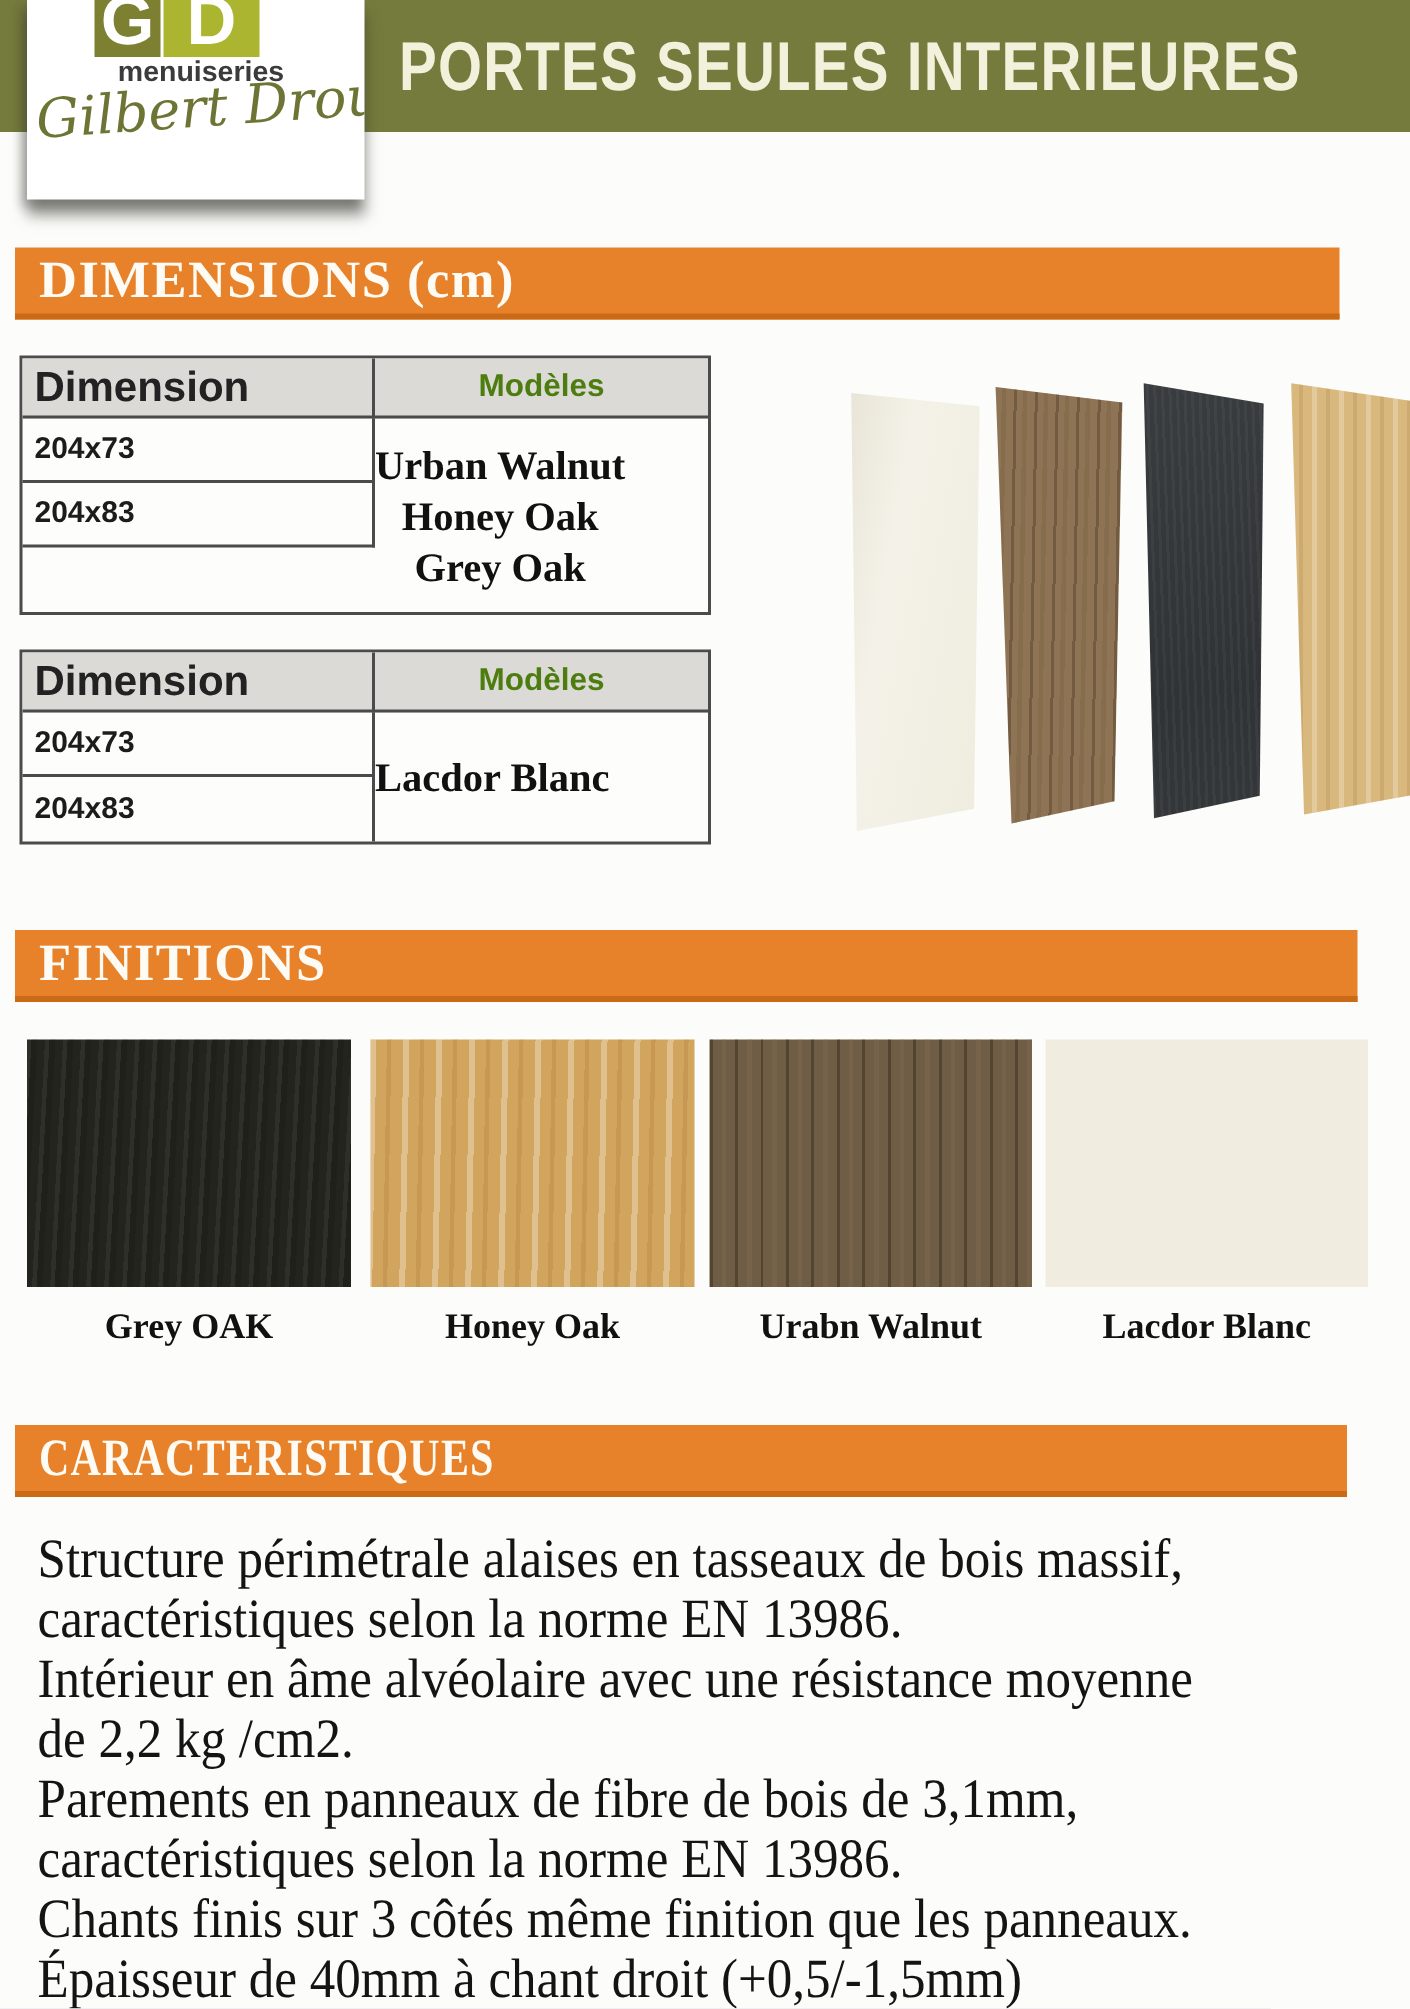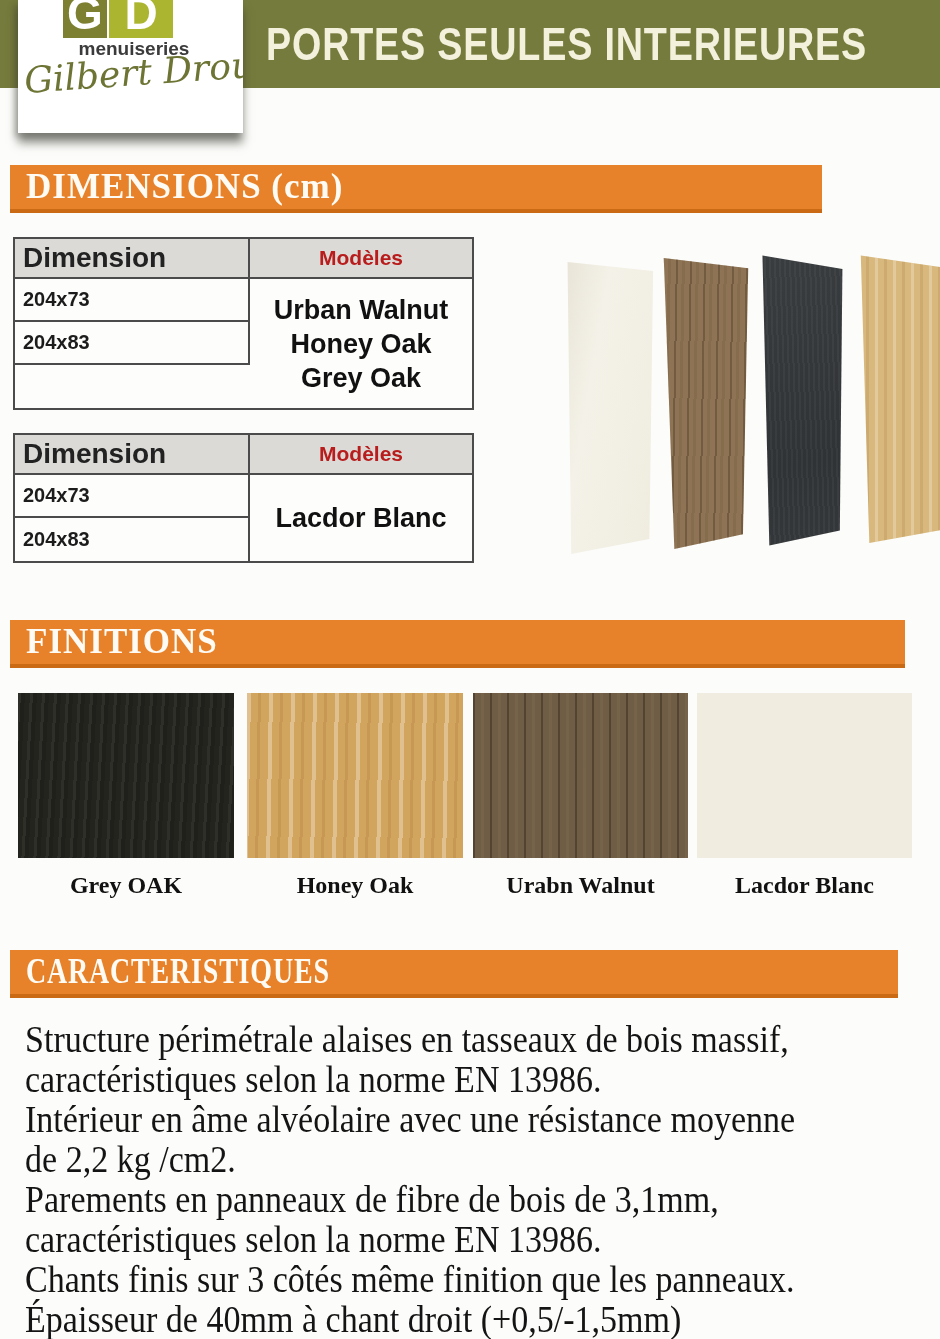--- a/index.html
+++ b/index.html
@@ -19,39 +19,39 @@
   .logo-sub{position:absolute;left:45px;top:38px;width:142px;text-align:center;
       font-family:"Liberation Sans",sans-serif;font-size:19px;font-weight:bold;color:#3b3b3b;}
   .logo-sign{position:absolute;left:6px;top:52px;width:228px;text-align:center;
       font-family:"DejaVu Serif",serif;font-style:italic;font-size:36px;color:#6d7434;
       transform:rotate(-4deg);white-space:nowrap;}
   
   .bar{position:absolute;left:10px;height:48px;background:#e8822a;border-bottom:4px solid #cb6a14;
       display:flex;align-items:center;padding-left:16px;box-sizing:border-box;}
   .bar-heading{font-family:"Liberation Serif",serif;font-weight:bold;font-size:35px;color:#fdfbf4;
       letter-spacing:1px;white-space:nowrap;}
-  .bar-dimensions{top:165px;width:812px;}
+  .bar-dimensions{top:165px;width:883px;}
   .bar-finitions{top:620px;width:895px;}
   .bar-caracteristiques{top:950px;width:888px;}
   .bar-caracteristiques .bar-heading{transform:scaleX(.8);transform-origin:left center;}
   
   .tbl{position:absolute;left:13px;width:461px;display:grid;grid-template-columns:235px 1fr;
       border:2px solid #4b4b4b;background:#fdfdfb;box-sizing:border-box;}
   .tbl-1{top:237px;grid-template-rows:40px 43px 43px 43px;}
   .tbl-2{top:433px;grid-template-rows:40px 43px 43px;}
   .cell{box-sizing:border-box;display:flex;align-items:center;border-color:#4b4b4b;}
   .cell-hdr{background:#dbdad6;border-bottom:2px solid #4b4b4b;}
   .cell-left{border-right:2px solid #4b4b4b;padding-left:8px;}
   .cell-dim{font-family:"Liberation Sans",sans-serif;font-weight:bold;font-size:20px;color:#1c1c1c;}
   .cell-dim-hdr{font-family:"Liberation Sans",sans-serif;font-weight:bold;font-size:28px;color:#222;}
   .cell-mdl-hdr{justify-content:center;font-family:"Liberation Sans",sans-serif;font-weight:bold;
-      font-size:21px;color:#b91c1c;}
+      font-size:21px;color:#4d7c0f;}
   .rule-under{border-bottom:2px solid #4b4b4b;}
-  .cell-models{grid-column:2;justify-content:center;text-align:center;
-      font-family:Liberation Sans, sans-serif;font-weight:bold;font-size:27px;color:#111;line-height:34px;}
+  .cell-models{grid-column:2;justify-content:flex-start;text-align:center;
+      font-family:Liberation Serif, serif;font-weight:bold;font-size:27px;color:#111;line-height:34px;}
   .span3{grid-row:2/5;}
   .span2{grid-row:2/4;}
   
   .panel{position:absolute;}
   .panel::after{content:"";position:absolute;inset:0;}
   .p-lacdor{left:562px;top:256px;width:92px;height:298px;
       clip-path:polygon(6% 2%,99% 5%,95% 95%,10% 100%);
       background:linear-gradient(100deg,#e7e3d5,#f4f1e8 35%,#efecdf);}
   .p-walnut{left:662px;top:255px;width:88px;height:297px;
       clip-path:polygon(2% 1%,98% 4.5%,92% 94%,14% 99%);background:#8e7454;}

